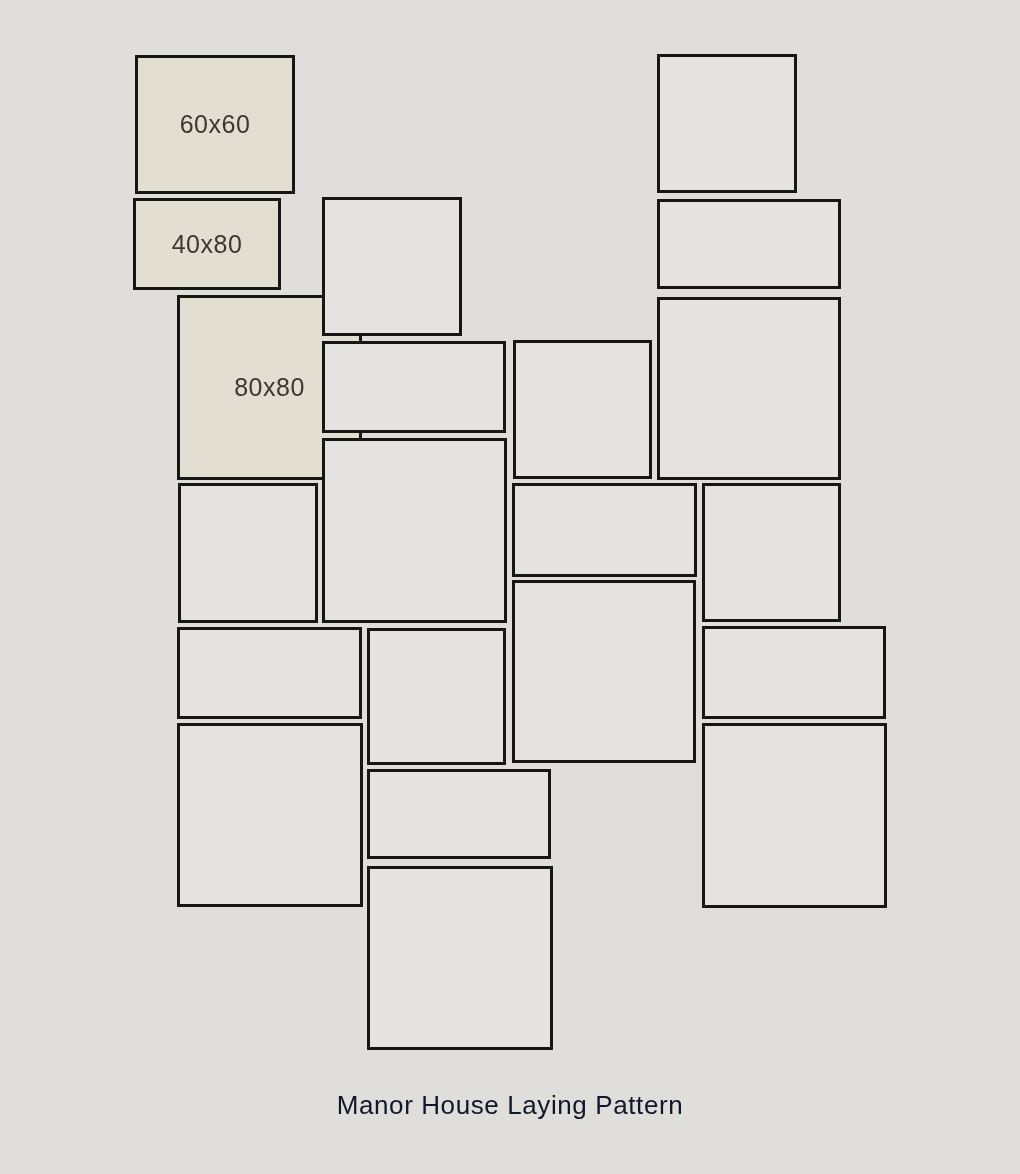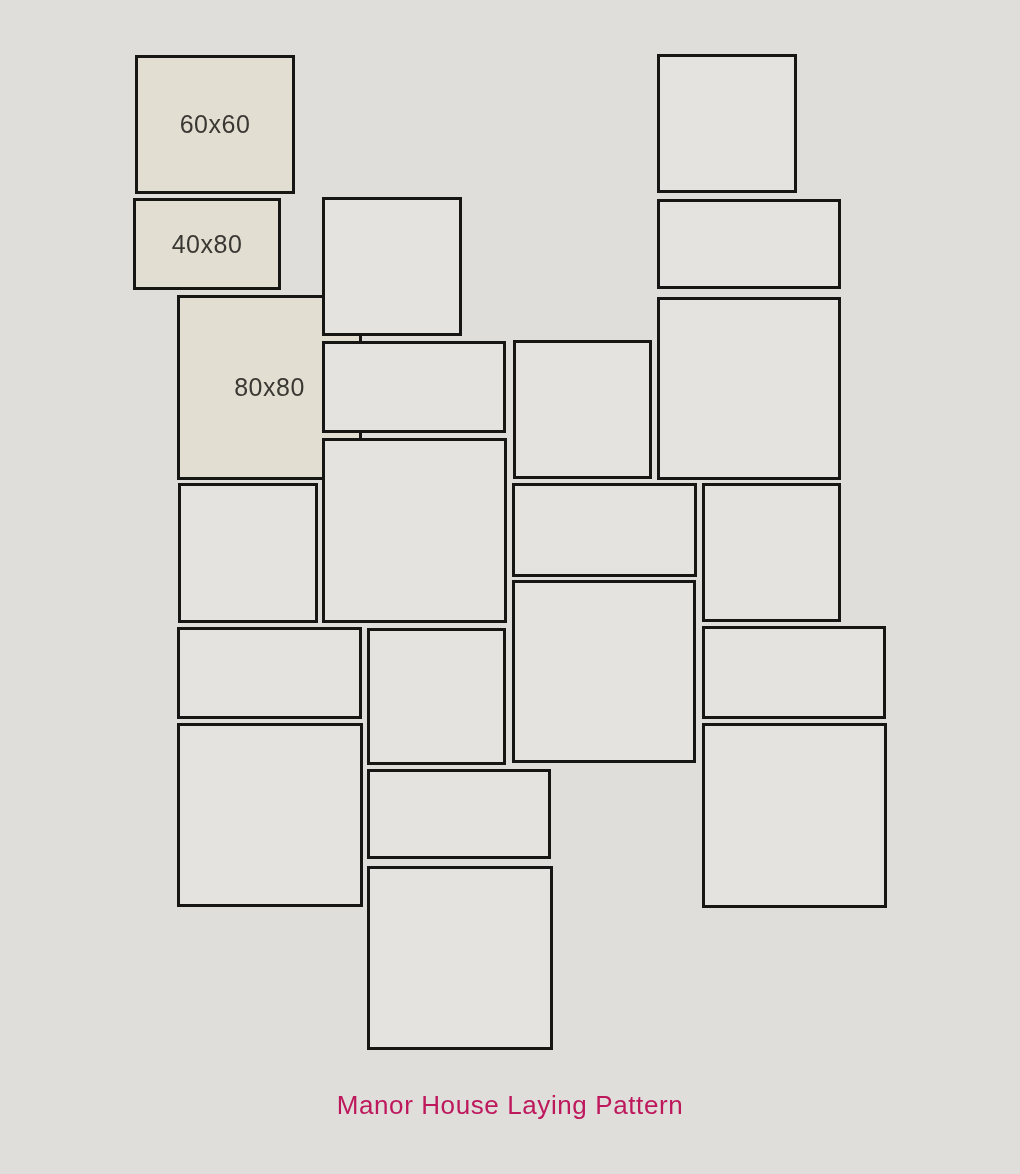--- a/index.html
+++ b/index.html
@@ -38,21 +38,21 @@
     color: var(--text);
     font-size: 25px;
     letter-spacing: 0.5px;
   }
   .caption {
     position: absolute;
     left: 0;
     top: 1090px;
     width: 100%;
     text-align: center;
-    color: #be185d;
+    color: #0f172a;
     font-size: 26px;
     letter-spacing: 0.6px;
   }
 </style>
 </head>
 <body>
 
 <div class="canvas">
   <div>
       <div class="tile labeled" style="left: 135px; top: 55px; width: 160px; height: 139px;">

